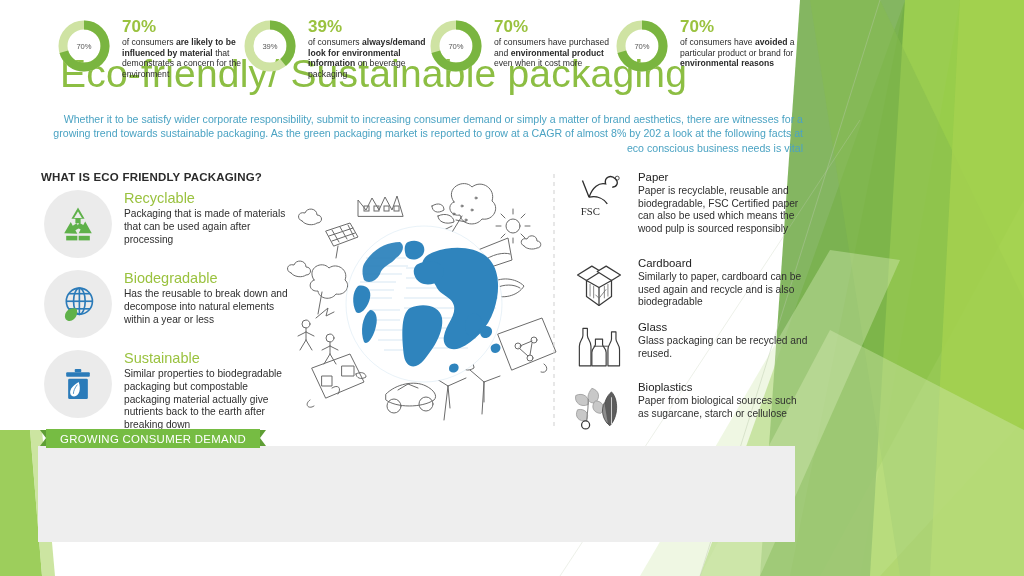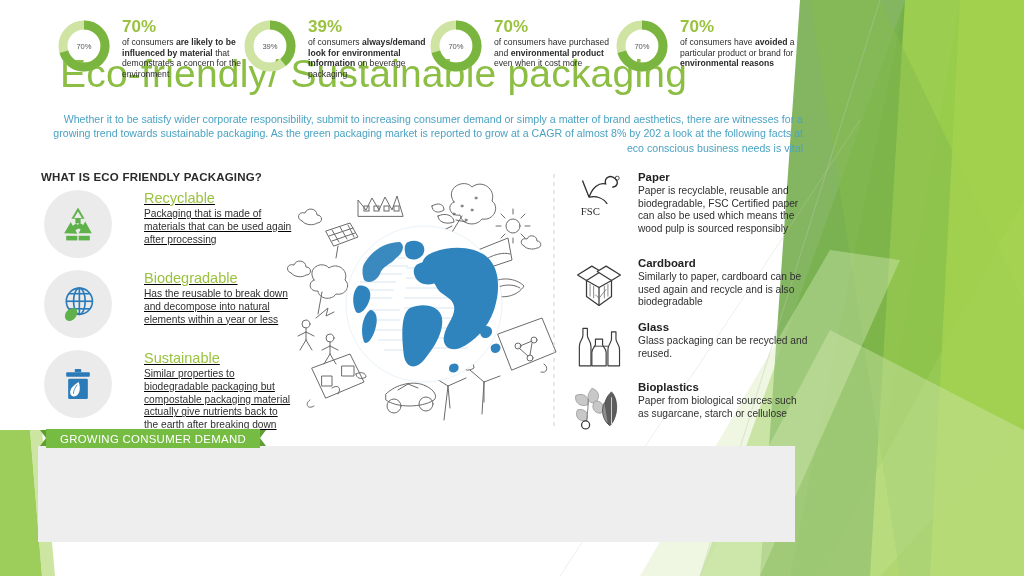--- a/index.html
+++ b/index.html
@@ -31,36 +31,36 @@
     position: absolute; left: 41px; top: 171px;
     font-size: 11.5px; font-weight: bold; color: #2b2b2b;
     letter-spacing: 0.2px;
   }
   .feature { position: absolute; left: 44px; width: 250px; }
   .feature .circle {
     position: absolute; left: 0; top: 0; width: 68px; height: 68px;
     border-radius: 50%; background: #ebebeb;
     display: flex; align-items: center; justify-content: center;
   }
-  .feature .ftext { margin-left: 100px; text-decoration: underline; }
+  .feature .ftext { margin-left: 80px; }
   .feature h3 {
     font-size: 14.5px; font-weight: 400; color: #9ac23f;
     line-height: 17px; margin-bottom: 1px;
   }
   .feature p { font-size: 10.2px; line-height: 12.8px; color: #2f2f2f; }
 
   
   .ritem { position: absolute; left: 568px; width: 240px; }
   .ritem .ricon {
     position: absolute; left: 0; top: 0; width: 62px; height: 56px;
     display: flex; align-items: center; justify-content: center;
   }
   .ritem .rtext { margin-left: 70px; }
   .ritem h3 {
-    font-size: 11.4px; font-weight: bold; color: #222; line-height: 14px;
+    font-size: 11.4px; font-weight: normal; color: #222; line-height: 14px;
     margin-bottom: 1px;
   }
   .ritem p { font-size: 10.2px; line-height: 12.6px; color: #2f2f2f; }
 
   
   .ribbon {
     position: absolute; left: 46px; top: 429px;
     height: 19px; padding: 0 14px;
     background: #76bc43; color: #fff;
     font-size: 11.4px; font-weight: normal; letter-spacing: 0.3px;

